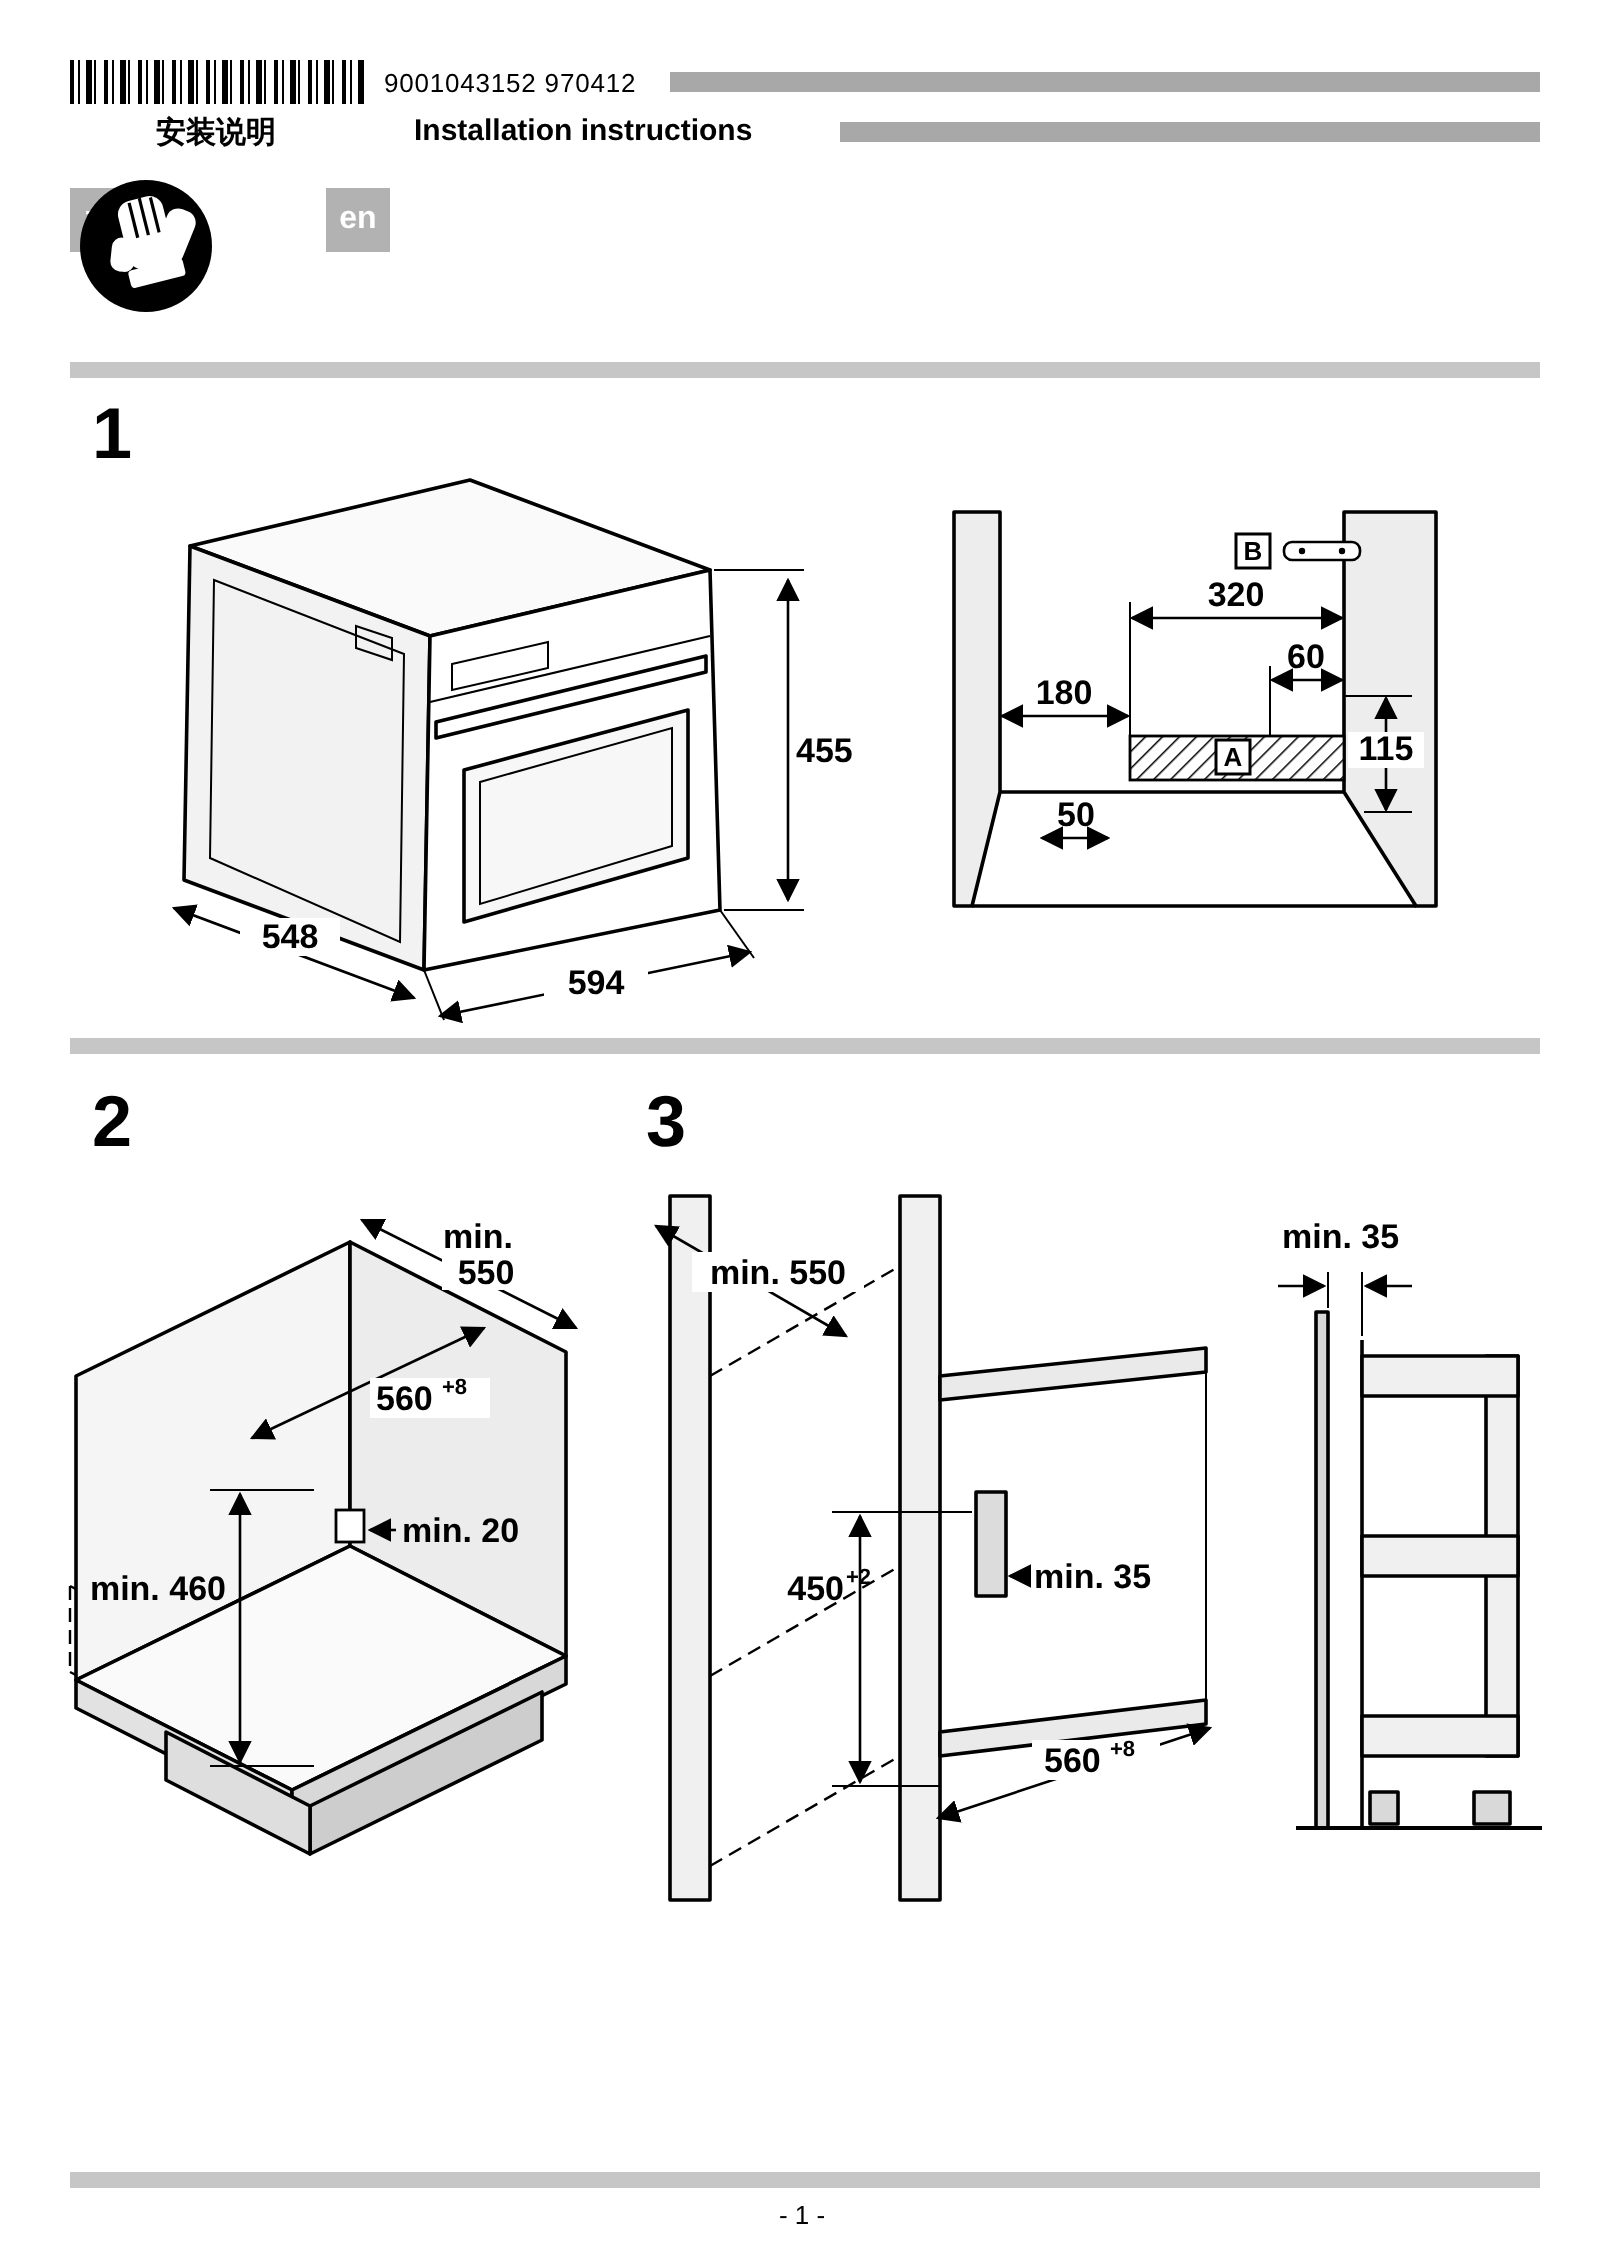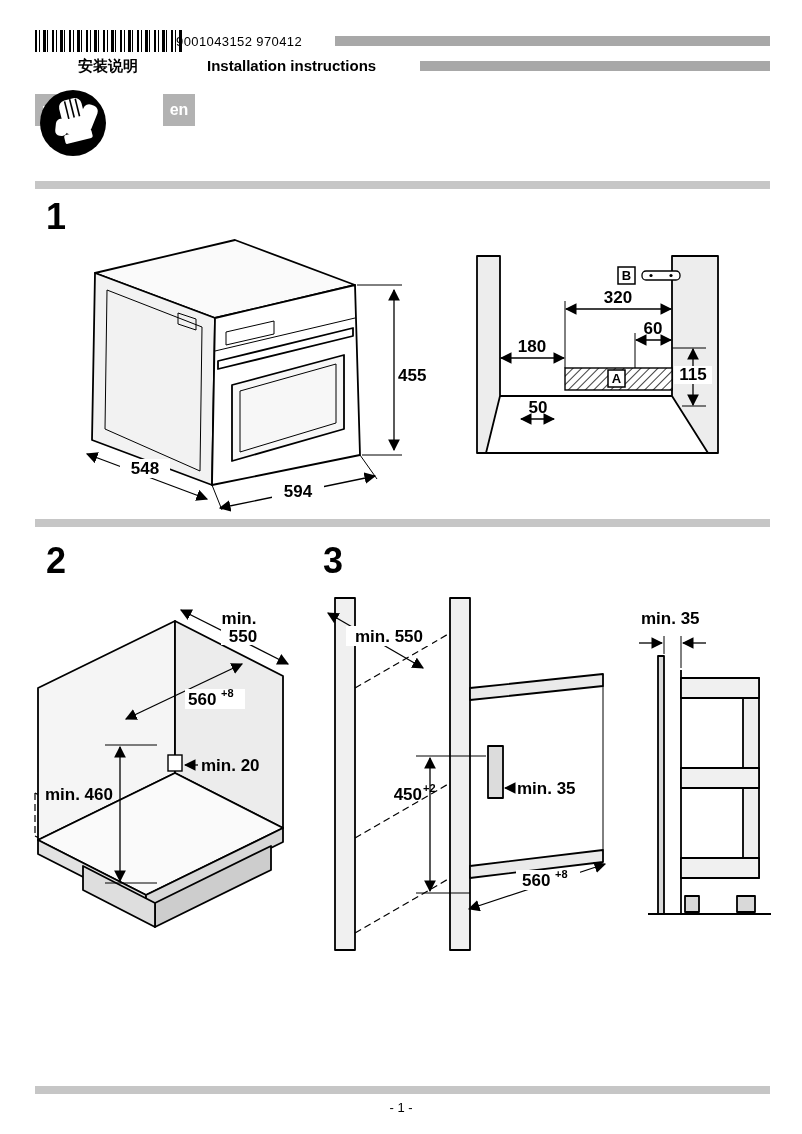--- a/index.html
+++ b/index.html
@@ -3,21 +3,21 @@
 <meta charset="utf-8">
 <style>
   * { margin:0; padding:0; box-sizing:border-box; }
   html,body { background:#ffffff; }
   .page { position:relative; width:802px; height:1134px; background:#fff;
           font-family:"Liberation Sans", sans-serif; color:#000; overflow:hidden; }
 
   .barcode { position:absolute; left:35px; top:30px; width:148px; height:22px;
     background:repeating-linear-gradient(90deg,#000 0 2px,#fff 2px 4px,#000 4px 5px,
       #fff 5px 8px,#000 8px 11px,#fff 11px 12px,#000 12px 13px,#fff 13px 17px); }
-  .code-text { position:absolute; left:176px; top:34px; font-size:13px; letter-spacing:.4px; }
+  .code-text { position:absolute; left:192px; top:34px; font-size:13px; letter-spacing:.4px; }
 
   .gray-bar { position:absolute; height:10px; background:var(--bar-gray,#a8a8a8); }
   .bar1 { left:335px; top:36px; width:435px; }
   .bar2 { left:420px; top:61px; width:350px; }
 
   .lang-badge { position:absolute; width:32px; height:32px; top:57px;
     background:var(--lang-badge-bg,#b2b2b2); color:#fff; font-weight:bold; font-size:16px;
     display:flex; align-items:center; justify-content:center;margin-top:37px; }
   .badge-zh { left:35px; } .badge-en { left:163px; }
   .lang-title { position:absolute; top:57px; font-weight:bold; font-size:15px; }

